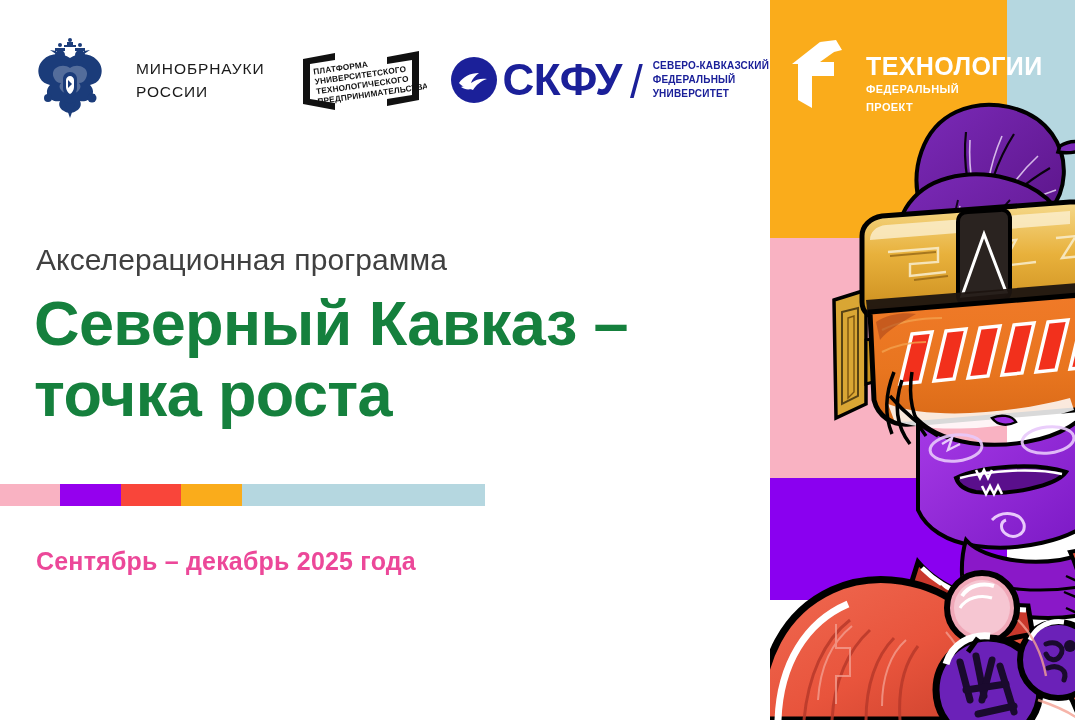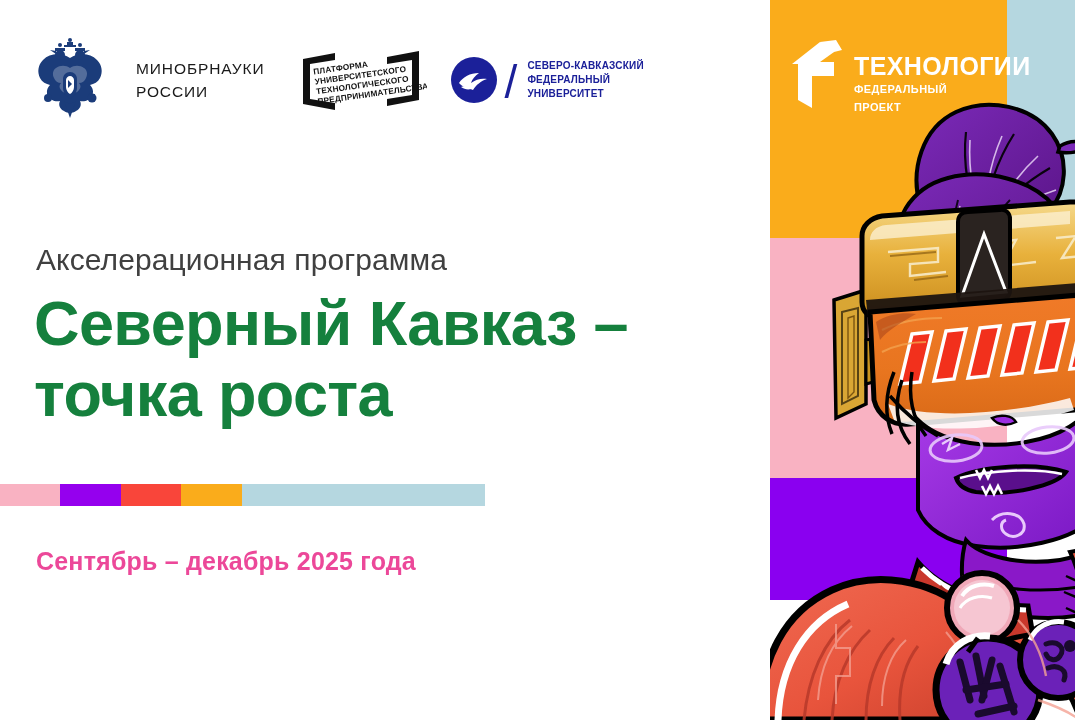--- a/index.html
+++ b/index.html
@@ -126,21 +126,21 @@
   #bg-orange { left: 0;   top: 0;   width: 237px; height: 238px; background: #FAAC1B; }
   #bg-blue   { left: 237px; top: 0; width: 68px;  height: 303px; background: #B5D7E0; }
   #bg-pink   { left: 0;   top: 238px; width: 237px; height: 240px; background: #F9B2C2; }
   #bg-purple { left: 0;   top: 478px; width: 237px; height: 242px; background: #8A00F0; }
   #bg-white-b{ left: 0;   top: 600px; width: 40px;  height: 120px; background: #ffffff; }
 
   
   #fed-logo {
     position: absolute;
     left: 20px; top: 38px;
-    display: flex; align-items: flex-start; gap: 8px;
+    display: flex; align-items: flex-start; gap: 20px;
     z-index: 6;
   }
   #fed-mark { width: 56px; height: 70px; flex: 0 0 auto; }
   #fed-text { padding-top: 16px; }
   #fed-title {
     color: #ffffff; font-size: 25px; font-weight: 700;
     letter-spacing: 0.4px; line-height: 1;
   }
   #fed-sub {
     color: #ffffff; font-size: 11px; font-weight: 700;
@@ -224,20 +224,21 @@
     </div>
 
     <div class="logo-group" id="skfu">
       <span id="skfu-mark">
         <svg viewBox="0 0 46 46" width="46" height="46">
           <circle cx="23" cy="23" r="23" fill="#1B2099"></circle>
           <path d="M8 26 C12 20 19 16 28 16 C24 19 21 22 20 26 C25 22 31 21 36 22 C30 24 25 28 22 33 C17 31 11 30 8 26 Z" fill="#ffffff"></path>
           <path d="M10 30 C14 28 19 29 23 31 C19 33 14 33 10 30 Z" fill="#ffffff"></path>
         </svg>
       </span>
+      <span id="skfu-word">СКФУ</span>
       <span id="skfu-slash">/</span>
       <span id="skfu-sub">СЕВЕРО-КАВКАЗСКИЙ
 ФЕДЕРАЛЬНЫЙ
 УНИВЕРСИТЕТ</span>
     </div>
   </div>
 
   <div id="eyebrow">Акселерационная программа</div>
 
   <h1 id="title">

